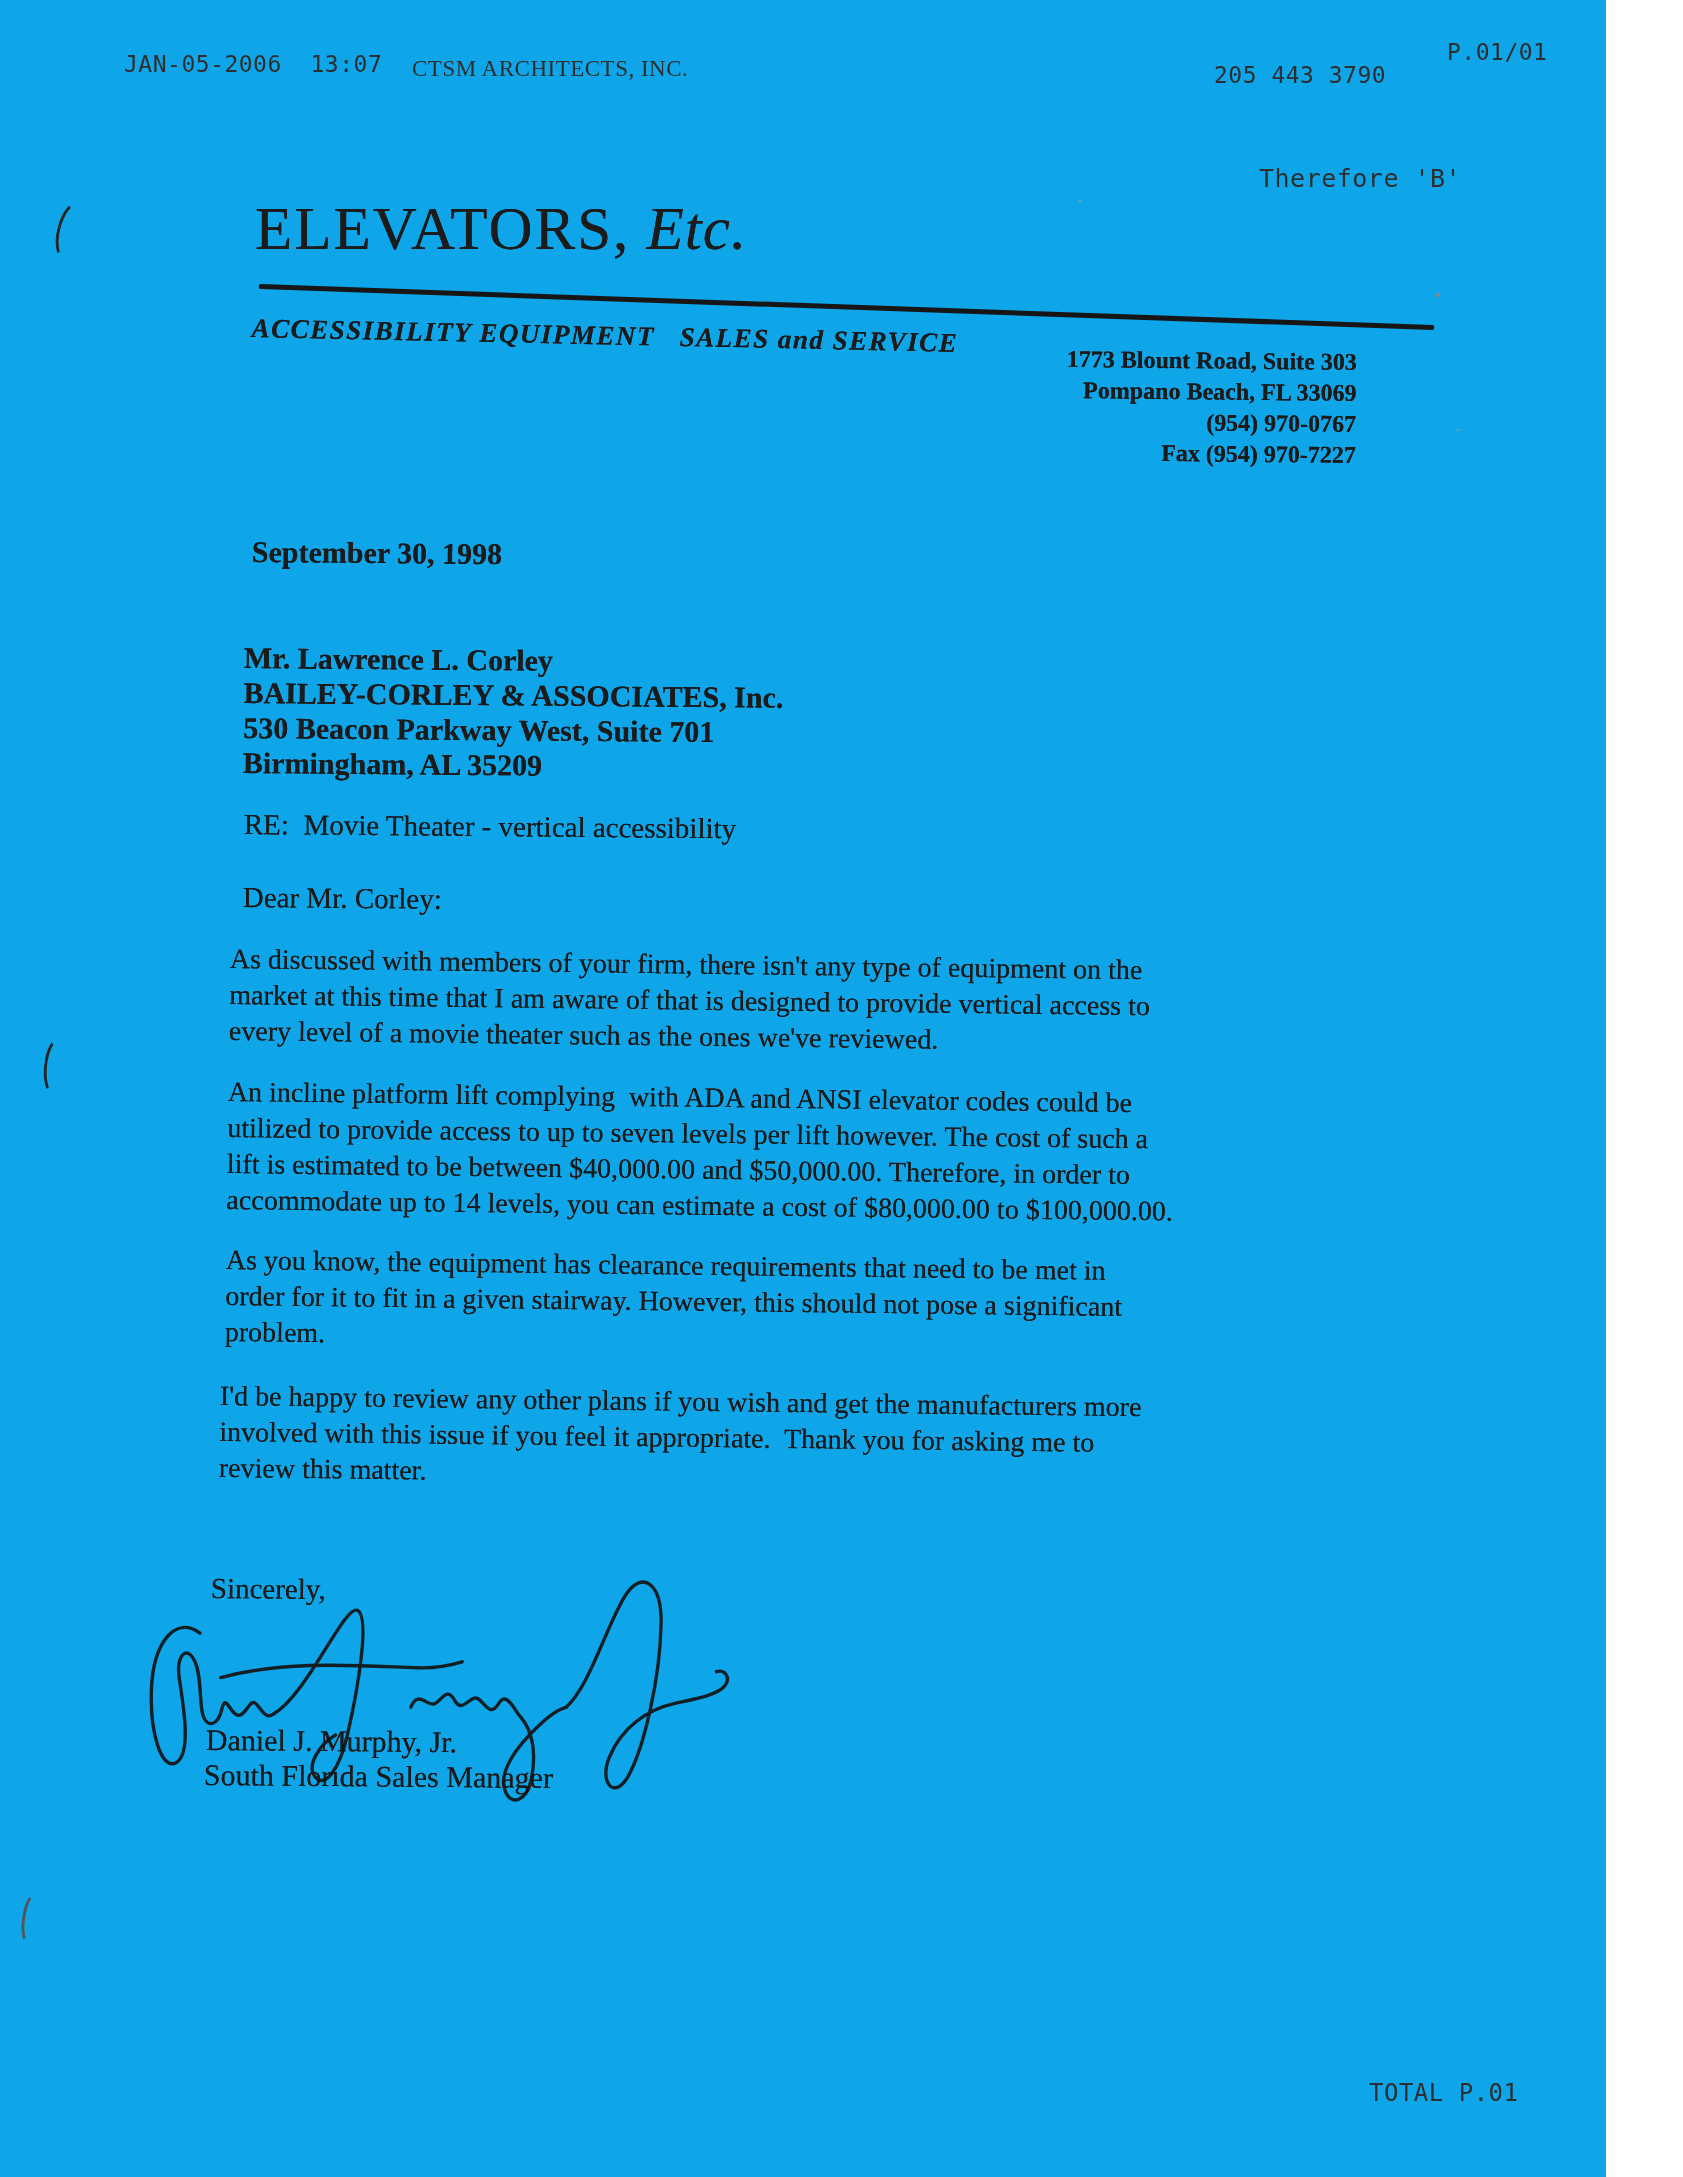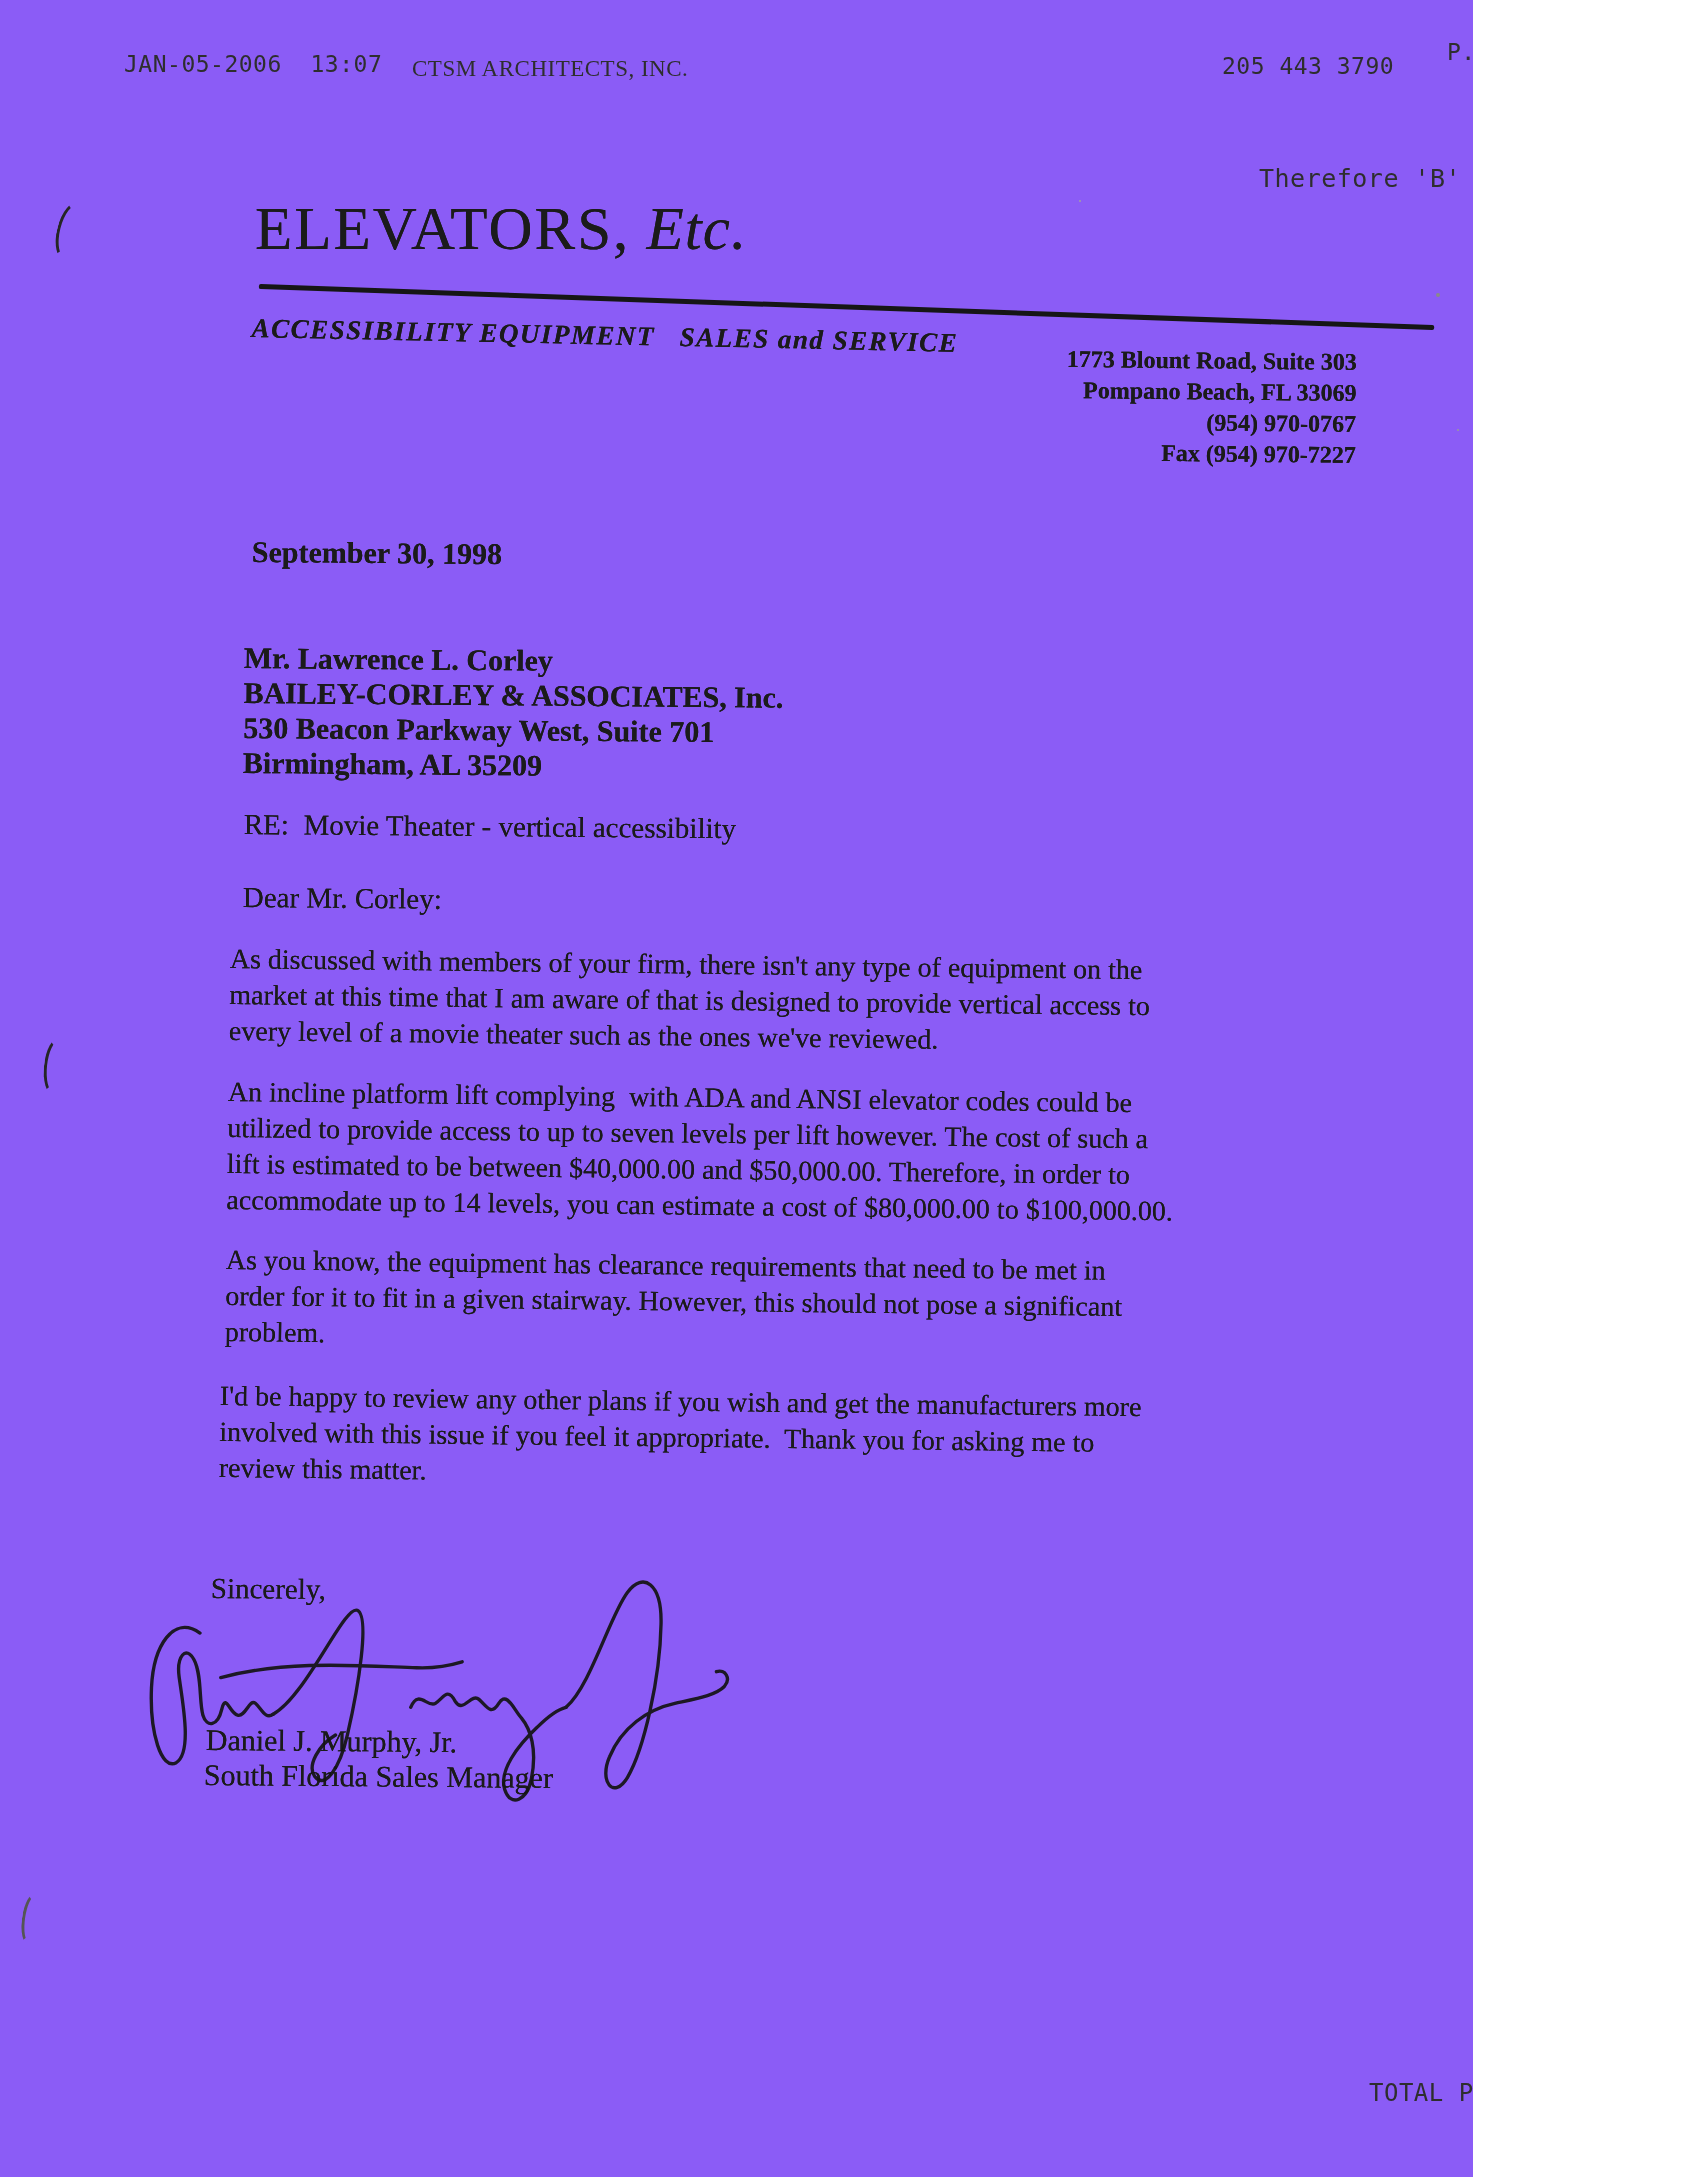--- a/index.html
+++ b/index.html
@@ -1,19 +1,19 @@
 <!DOCTYPE html>
 <html><head>
 <meta charset="utf-8">
 <style>
   html,body{margin:0;padding:0;background:#ffffff;}
   .page{
     position:relative;
-    width:1473px;height:2177px;
-    background:#8b5cf6;
+    width:1606px;height:2177px;
+    background:#0ea5e9;
     overflow:hidden;
     font-family:"Liberation Serif","DejaVu Serif",serif;
     color:#1b1b1b;
   }
   .abs{position:absolute;}
   .mono{
     font-family:"DejaVu Sans Mono","Liberation Mono",monospace;
     color:#2e2e2e;
     font-size:23px;
     letter-spacing:0.5px;
@@ -64,21 +64,21 @@
   .speck{width:4px;height:4px;background:#8a8a8a;border-radius:50%;
     box-shadow: 20px 135px 0 -1px #9a9a9a, -358px -94px 0 -1px #a0a0a0;}
 </style>
 </head>
 <body>
 
 <div class="page">
 
   <div class="abs mono" style="left:124px;top:51px;">JAN-05-2006  13:07</div>
   <div class="abs mono" style="left:412px;top:56px;font-family:Liberation Serif, serif;">CTSM ARCHITECTS, INC.</div>
-  <div class="abs mono" style="left:1214px;top:53px;margin-left:8px;">205 443 3790</div>
+  <div class="abs mono" style="left:1214px;top:62px;">205 443 3790</div>
   <div class="abs mono" style="left:1447px;top:39px;">P.01/01</div>
 
   <div class="abs mono" style="left:1259px;top:164px;font-size:25px;">Therefore 'B'</div>
 
   <div class="abs arc" style="left:57px;top:201px;width:24px;height:55px;transform:rotate(14deg);"></div>
   <div class="abs arc" style="left:44px;top:1038px;width:18px;height:51px;transform:rotate(6deg);"></div>
   <div class="abs arc" style="left:22px;top:1893px;width:14px;height:46px;transform:rotate(8deg);border-left-color:#555;"></div>
   <div class="abs speck" style="left:1436px;top:293px;"></div>
 
   <div class="abs logo" style="left:255px;top:194px;"><span>ELEVATORS,</span><span class="etc"> Etc.</span></div>

